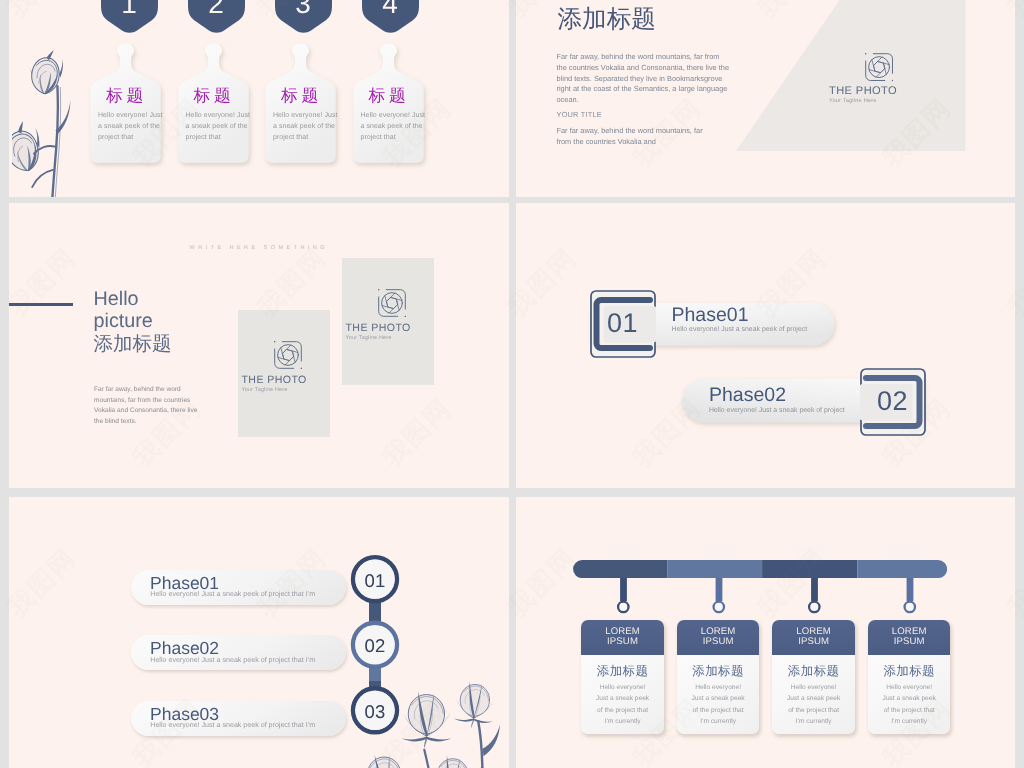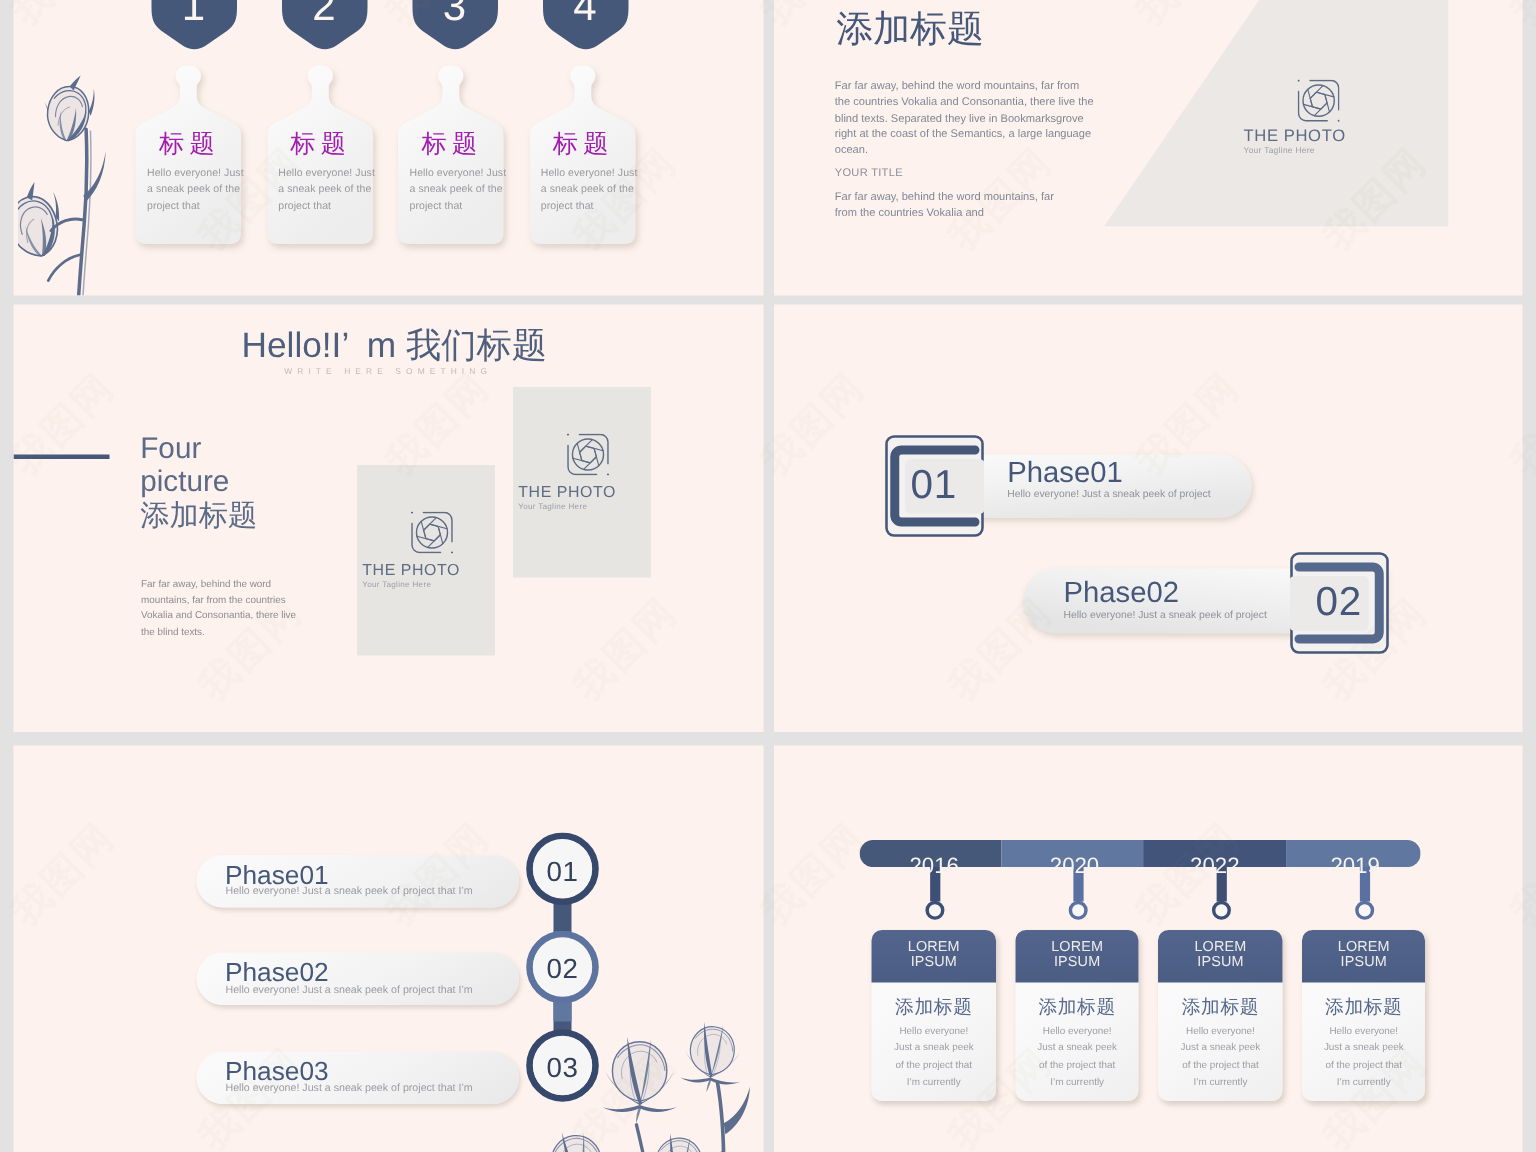--- a/index.html
+++ b/index.html
@@ -88,21 +88,21 @@
   .s5-pill{position:absolute;left:0;top:0;width:215px;height:35px;border-radius:18px;
     background:linear-gradient(150deg,#fbfbfb 0%,#f3f3f3 55%,#e8e8e8 100%);
     box-shadow:1px 2px 3px rgba(176,160,150,.38);}
   .s5-title{position:absolute;left:19.5px;top:5px;color:#46587a;font-size:17.5px;line-height:1;}
   .s5-body{position:absolute;left:19.8px;top:21.6px;color:#9a9ca2;font-size:7.1px;line-height:1;}
   .fl5{position:absolute;left:372px;top:184px;width:148px;height:106px;overflow:visible;}
 
   
   .s6-bar{position:absolute;left:56.6px;top:63.3px;width:374.2px;height:18.1px;}
   .s6-stems{position:absolute;left:56.6px;top:81.3px;width:374.2px;height:36px;}
-  .s6-years{position:absolute;left:60px;top:74px;width:374.2px;height:14px;display:flex;}
+  .s6-years{position:absolute;left:60px;top:50px;width:374.2px;height:14px;display:flex;}
   .s6-yr{flex:1;text-align:center;color:#f6f3f0;font-size:14.8px;line-height:14px;letter-spacing:0px;}
   .s6-cards{position:absolute;left:65.4px;top:123px;width:369px;height:114px;display:flex;gap:13.2px;}
   .s6-card{position:relative;width:93px;height:113.9px;border-radius:7px;text-align:center;
     background:linear-gradient(145deg,#fdfdfd 0%,#f7f7f7 55%,#efefef 100%);
     box-shadow:1.5px 2.5px 3.5px rgba(175,158,147,.40);}
   .s6-hd{position:absolute;left:0;top:0;width:82.3px;height:35px;border-radius:7px 7px 0 0;
     background:linear-gradient(180deg,#53658d 0%,#4c5d84 100%);color:#eeecea;font-size:9.6px;line-height:10.2px;padding-top:6.5px;box-sizing:border-box;letter-spacing:.1px;font-weight:400;}
   .s6-ct{position:absolute;left:0;top:44.5px;width:82.3px;color:#56688c;font-size:12.5px;line-height:1;letter-spacing:.4px;}
   .s6-cb{position:absolute;left:0;top:61.5px;width:82.3px;color:#9c9ea4;font-size:6.6px;line-height:11.5px;}
 </style>
@@ -224,25 +224,24 @@
     <div class="photo-mark s2-photo">
       <svg class="ph-icon" viewBox="3.6 3.6 36.8 36.8">
           <use href="#phicon"></use>
         </svg>
       <div class="ph-name">THE PHOTO</div>
       <div class="ph-tag">Your Tagline Here</div>
     </div>
   </div>
 
   <div class="slide s3">
-    <div class="s3-head">Hello!I’ m 我们标题</div>
     <div class="s3-sub">WRITE HERE SOMETHING</div>
     <div class="s3-rule"></div>
     <div class="s3-lead">
-      <div class="s3-l1">Four</div>
+      <div class="s3-l1">Hello</div>
       <div class="s3-l2">picture</div>
       <div class="s3-l3">添加标题</div>
     </div>
     <div class="s3-body">Far far away, behind the word mountains, far from the countries Vokalia and Consonantia, there live the blind texts.</div>
     <div class="s3-panel s3-pb">
       <div class="photo-mark s3-photo">
         <svg class="ph-icon" viewBox="3.6 3.6 36.8 36.8">
             <use href="#phicon"></use>
           </svg>
         <div class="ph-name">THE PHOTO</div>

